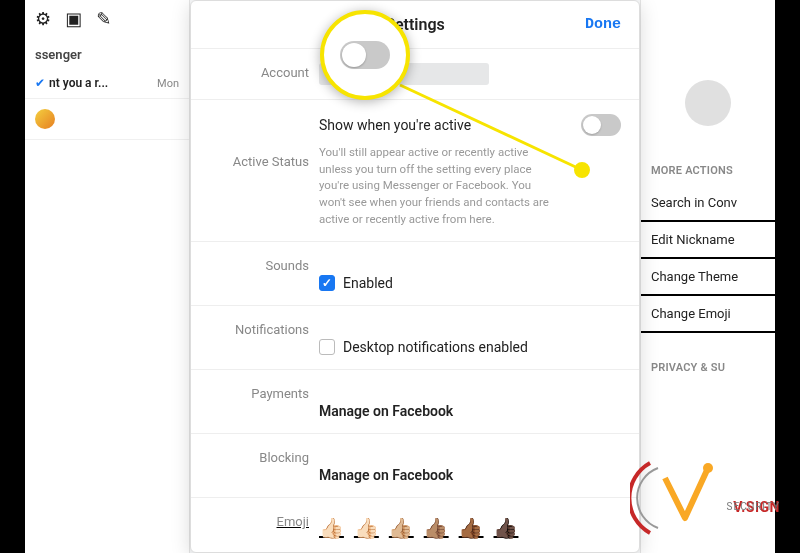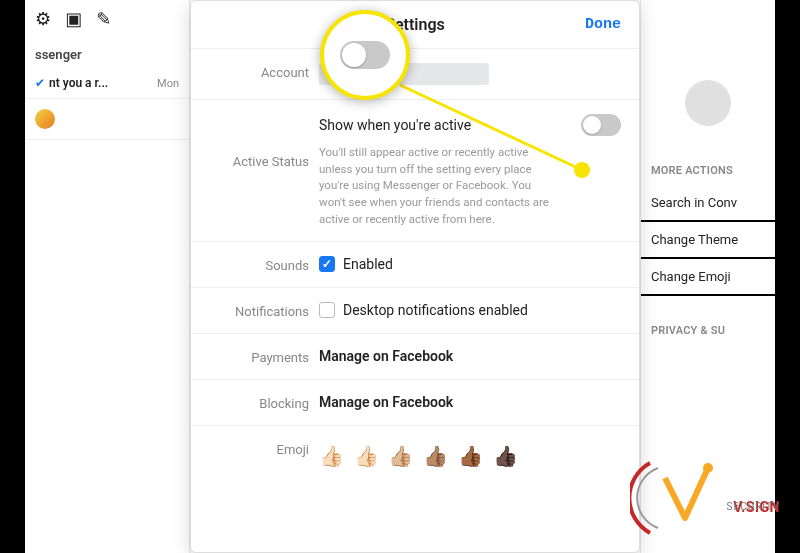--- a/index.html
+++ b/index.html
@@ -43,21 +43,21 @@
 .active-title { font-size: 14px; font-weight: 400; color: #222; margin-bottom: 8px; display: flex; align-items: center; justify-content: space-between; }
 .active-desc { font-size: 11.5px; color: #999; line-height: 1.45; max-width: 240px; }
 
 .toggle { width: 40px; height: 22px; background: #c9c9c9; border-radius: 11px; position: relative; cursor: pointer; flex-shrink: 0; }
 .toggle-knob { position: absolute; top: 2px; left: 2px; width: 18px; height: 18px; background: #fff; border-radius: 50%; box-shadow: 0 1px 2px rgba(0,0,0,.2); }
 
 .checkbox { width: 16px; height: 16px; border: 1px solid #bbb; border-radius: 3px; display: inline-flex; align-items: center; justify-content: center; margin-right: 8px; vertical-align: middle; }
 .checkbox.checked { background: #1877f2; border-color: #1877f2; color: #fff; }
 .checkbox.checked::after { content: "✓"; font-size: 12px; font-weight: bold; color: #fff; }
 
-.row-text { font-size: 14px; color: #222; display: flex; align-items: flex-end; }
+.row-text { font-size: 14px; color: #222; display: flex; align-items: flex-end; margin-top: 19px; }
 .row-text.strong { font-weight: 600; }
 
 .emoji-thumbs { display: flex; gap: 10px; padding-top: 4px; }
 .thumb { font-size: 20px; }
 
 
 .highlight-zoom { position: absolute; top: 10px; left: 320px; width: 90px; height: 90px; border-radius: 50%; background: #fff; border: 4px solid #f7e400; box-shadow: 0 2px 12px rgba(0,0,0,.3); display: flex; align-items: center; justify-content: center; z-index: 50; }
 .zoom-toggle { width: 50px; height: 28px; background: #c9c9c9; border-radius: 14px; position: relative; }
 .zoom-knob { position: absolute; top: 2px; left: 2px; width: 24px; height: 24px; background: #fff; border-radius: 50%; box-shadow: 0 1px 2px rgba(0,0,0,.25); }
 .highlight-line { position: absolute; z-index: 49; pointer-events: none; }
@@ -92,20 +92,21 @@
   </div>
   <div class="conv-item" style="padding:10px;">
     <span class="conv-avatar-small conv-avatar-yellow"></span>
   </div>
 </div>
 
 <div class="right-panel">
   <div class="right-avatar"></div>
   <div class="right-section-title">MORE ACTIONS</div>
   <div class="right-link">Search in Conv</div>
+  <div class="right-link">Edit Nickname</div>
   <div class="right-link">Change Theme</div>
   <div class="right-link">Change Emoji</div>
   <div class="right-section-title" style="margin-top:20px;">PRIVACY &amp; SU</div>
 </div>
 
 <div class="modal">
   <div class="modal-header">
     <span class="modal-title">Settings</span>
     <span class="done-btn">Done</span>
   </div>
@@ -149,21 +150,21 @@
   <div class="settings-row">
     <div class="row-label">Payments</div>
     <div class="row-content row-text strong">Manage on Facebook</div>
   </div>
 
   <div class="settings-row">
     <div class="row-label">Blocking</div>
     <div class="row-content row-text strong">Manage on Facebook</div>
   </div>
 
-  <div class="settings-row" style="border-bottom:none;">
+  <div class="settings-row" style="border-bottom:none;text-decoration:underline;">
     <div class="row-label">Emoji</div>
     <div class="row-content">
       <div class="emoji-thumbs">
         <span class="thumb">👍🏻</span>
         <span class="thumb">👍🏻</span>
         <span class="thumb">👍🏼</span>
         <span class="thumb">👍🏽</span>
         <span class="thumb">👍🏾</span>
         <span class="thumb">👍🏿</span>
       </div>

